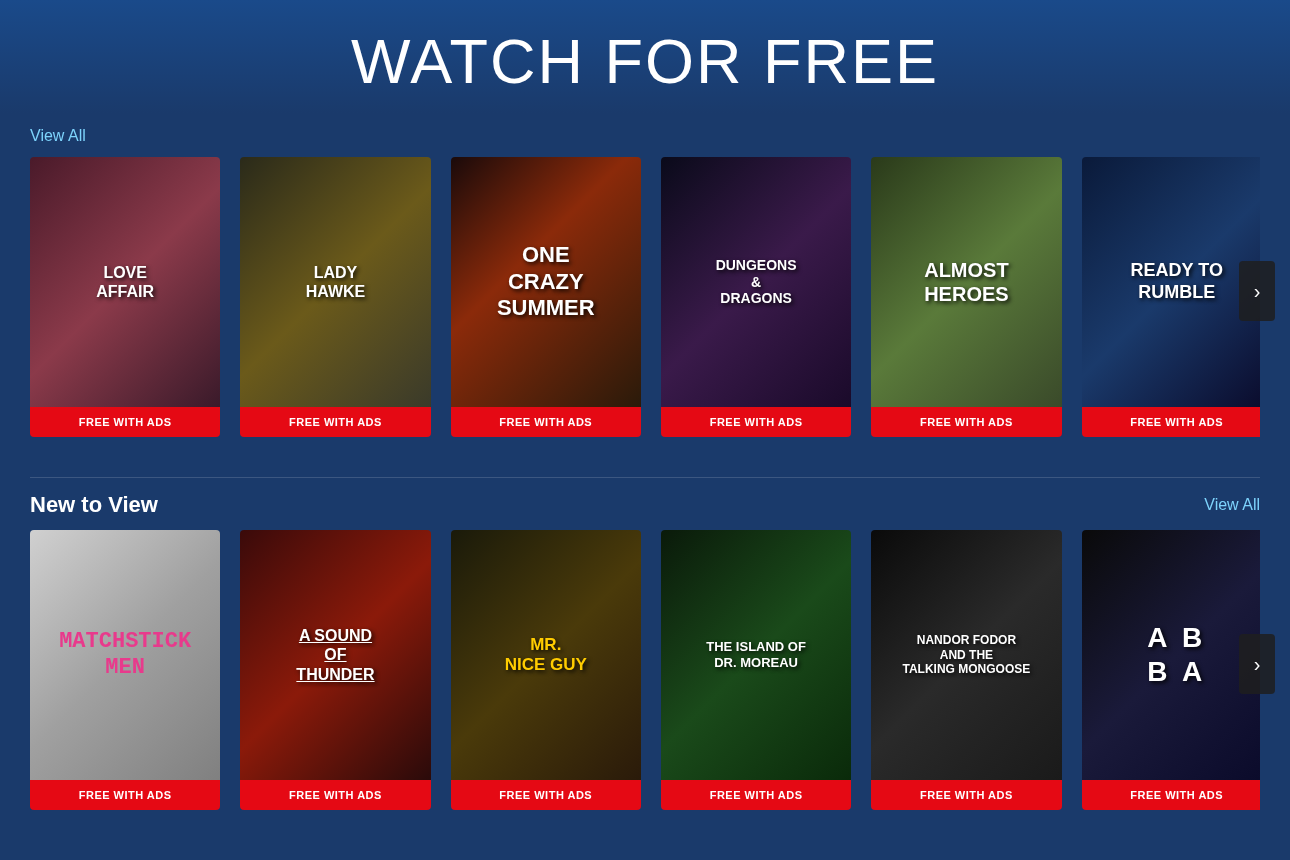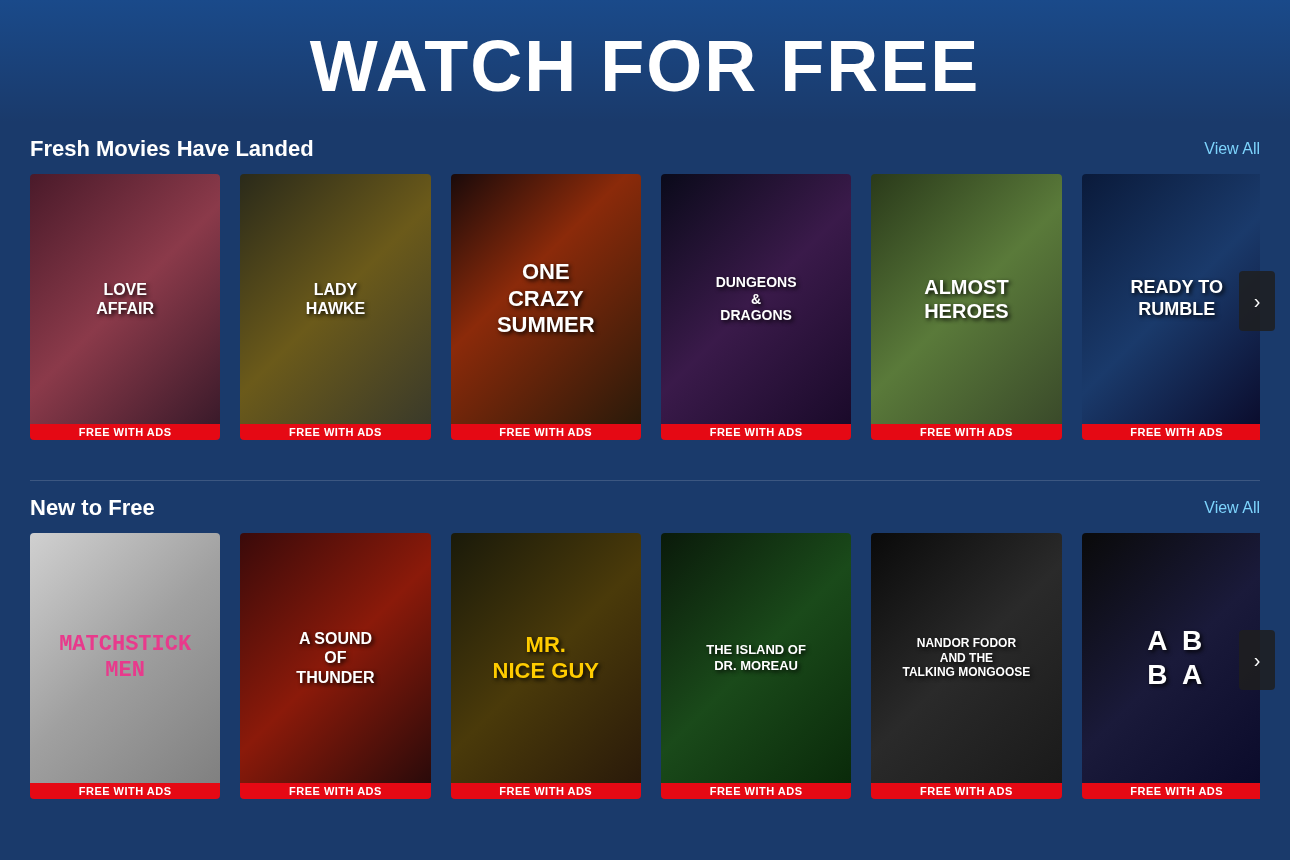--- a/index.html
+++ b/index.html
@@ -11,22 +11,22 @@
       min-height: 860px;
       overflow-x: hidden;
     }
 
     .hero {
       background: linear-gradient(180deg, #1a4a8a 0%, #1a3a6b 100%);
       text-align: center;
       padding: 30px 0 20px;
     }
     .hero-title {
-      font-size: 72px;
-      font-weight: 700;
+      font-size: 63px;
+      font-weight: 400;
       color: white;
       letter-spacing: 2px;
       text-transform: uppercase;
       line-height: 1;
     }
 
     .section {
       padding: 0 30px 30px;
     }
 
@@ -82,21 +82,21 @@
       text-shadow: 1px 1px 3px rgba(0,0,0,0.8);
       position: relative;
       overflow: hidden;
     }
     .movie-label {
       background: #e50914;
       color: white;
       font-size: 11px;
       font-weight: 800;
       text-align: center;
-      padding: 2px 4px;
+      padding: 9px 4px;
       letter-spacing: 0.5px;
       border-radius: 0 0 4px 4px;
     }
 
     .next-btn {
       position: absolute;
       right: -15px;
       top: 50%;
       transform: translateY(-60%);
       background: rgba(30,30,30,0.85);
@@ -151,21 +151,20 @@
   </style>
 </head>
 <body>
 
 <div class="hero">
   <h1 class="hero-title">WATCH FOR FREE</h1>
 </div>
 
 <div class="section">
   <div class="section-header">
-    <span class="section-title">Fresh Movies Have Landed</span>
     <a class="view-all-link">View All</a>
   </div>
   <div class="carousel-wrapper">
     <div class="movie-row">
 
       <div class="movie-card">
         <div class="movie-poster">
           <div class="poster-bg poster-love-affair">
             <div class="poster-title-overlay">LOVE<br>AFFAIR</div>
           </div>
@@ -220,48 +219,48 @@
 
     </div>
     <button class="next-btn">›</button>
   </div>
 </div>
 
 <hr class="divider">
 
 <div class="section">
   <div class="section-header">
-    <span class="section-title">New to Free</span>
+    <span class="section-title">New to View</span>
     <a class="view-all-link">View All</a>
   </div>
   <div class="carousel-wrapper">
     <div class="movie-row">
 
       <div class="movie-card">
         <div class="movie-poster">
           <div class="poster-bg poster-matchstick" style="color:#222;">
             <div class="poster-title-overlay" style="color:#e83a8c; font-size:22px; text-shadow:none;font-family:Liberation Mono, monospace;">MATCHSTICK<br>MEN</div>
           </div>
         </div>
         <div class="movie-label">FREE WITH ADS</div>
       </div>
 
       <div class="movie-card">
         <div class="movie-poster">
           <div class="poster-bg poster-sound-thunder">
-            <div class="poster-title-overlay" style="font-size:16px;">A SOUND<br>OF<br>THUNDER</div>
+            <div class="poster-title-overlay" style="font-size:16px;text-decoration:underline;">A SOUND<br>OF<br>THUNDER</div>
           </div>
         </div>
         <div class="movie-label">FREE WITH ADS</div>
       </div>
 
       <div class="movie-card">
         <div class="movie-poster">
           <div class="poster-bg poster-mr-nice">
-            <div class="poster-title-overlay" style="font-size:22px; color:#ffcc00;text-align:center;">MR.<br>NICE GUY</div>
+            <div class="poster-title-overlay" style="font-size:17px; color:#ffcc00;text-align:center;">MR.<br>NICE GUY</div>
           </div>
         </div>
         <div class="movie-label">FREE WITH ADS</div>
       </div>
 
       <div class="movie-card">
         <div class="movie-poster">
           <div class="poster-bg poster-island-moreau">
             <div class="poster-title-overlay" style="font-size:13px;border-radius:21px;">THE ISLAND OF<br>DR. MOREAU</div>
           </div>

